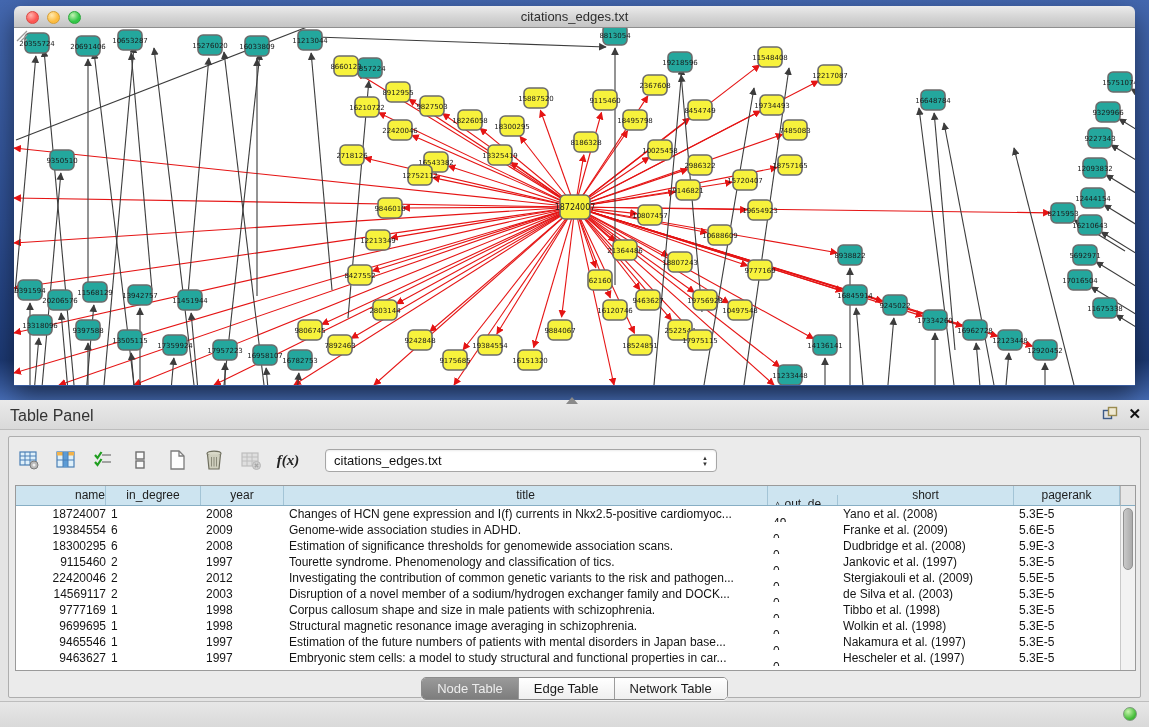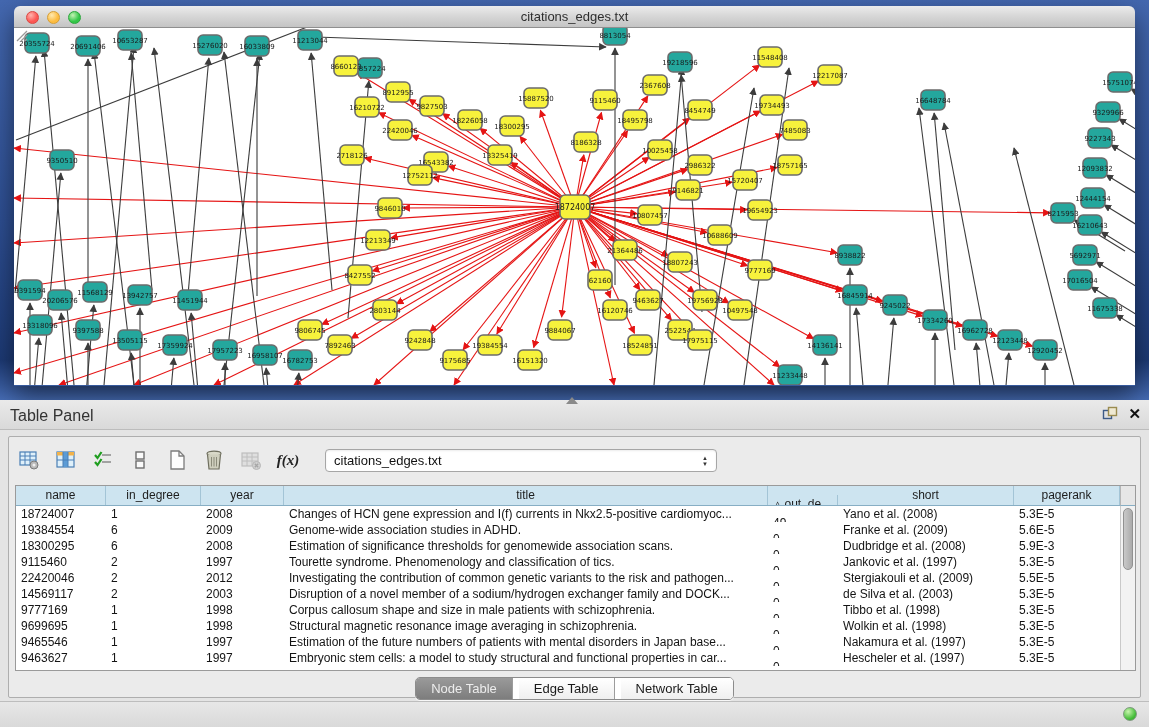--- a/index.html
+++ b/index.html
@@ -49,33 +49,33 @@
     font-size:6px; color:#333; line-height:6px; }
 
   .grid { position:absolute; left:6px; top:48px; width:1121px; height:186px;
     background:#fff; border:1px solid #9a9a9a; overflow:hidden; }
   .hrow { display:flex; height:20px; background:#cde4f0; border-bottom:1px solid #87aec4; }
   .hcell { font-size:12px; color:#1d1d1d; text-align:center; line-height:19px;
     border-right:1px solid #a3c4d6; overflow:hidden; white-space:nowrap; }
   .brow { display:flex; height:16px; background:#fff; }
   .bcell { font-size:12px; color:#141414; line-height:16px; padding-left:5px;
     overflow:hidden; white-space:nowrap; }
-  .c0{width:90px;} .c1{width:95px;} .c2{width:83px;} .c3{width:484px;}
+  .c0{width:90px;text-align:right;} .c1{width:95px;} .c2{width:83px;} .c3{width:484px;}
   .c4{width:70px;margin-top:9px;} .c5{width:176px;} .c6{width:106px;}
   .sort-glyph { font-size:10px; margin-right:3px; }
   .vscroll { position:absolute; right:0; top:20px; width:15px; bottom:0;
     background:#f2f2f2; border-left:1px solid #c9c9c9; }
   .vthumb { position:absolute; left:2px; top:2px; width:10px; height:62px;
     background:linear-gradient(90deg,#c9c9c9,#ababab); border:1px solid #919191; border-radius:6px; }
   .hcorner { position:absolute; right:0; top:0; width:15px; height:20px;
     background:#e6e6e6; border-left:1px solid #b5b5b5; border-bottom:1px solid #87aec4; }
 
   .tabs-row { position:absolute; left:0; right:0; top:240px; text-align:center; }
   .segmented { display:inline-flex; border:1px solid #8c8c8c; border-radius:5px; overflow:hidden;
-    background:#fff; box-shadow:0 1px 0 rgba(255,255,255,.7);gap:6px; }
+    background:#fff; box-shadow:0 1px 0 rgba(255,255,255,.7); }
   .seg { font-size:13px; padding:3px 15px; color:#1a1a1a;
     background:linear-gradient(180deg,#ffffff,#efefef); border-right:1px solid #9c9c9c; }
   .seg:last-child { border-right:none; }
   .seg.active { background:linear-gradient(180deg,#9a9a9a,#7d7d7d); color:#ededed; }
 
   .statusbar { position:absolute; left:0; bottom:0; width:1149px; height:26px;
     background:linear-gradient(180deg,#e7e7e7,#d9d9d9); border-top:1px solid #bdbdbd; }
   .mem { position:absolute; right:34px; top:6px; font-size:12px; color:#222;margin-top:20px; }
   .led { position:absolute; right:12px; top:5px; width:14px; height:14px; border-radius:50%;
     border:1px solid #7e9a7e; background:radial-gradient(circle at 35% 30%, #c8f5ae, #44bd38 65%, #2f9e2a); }

